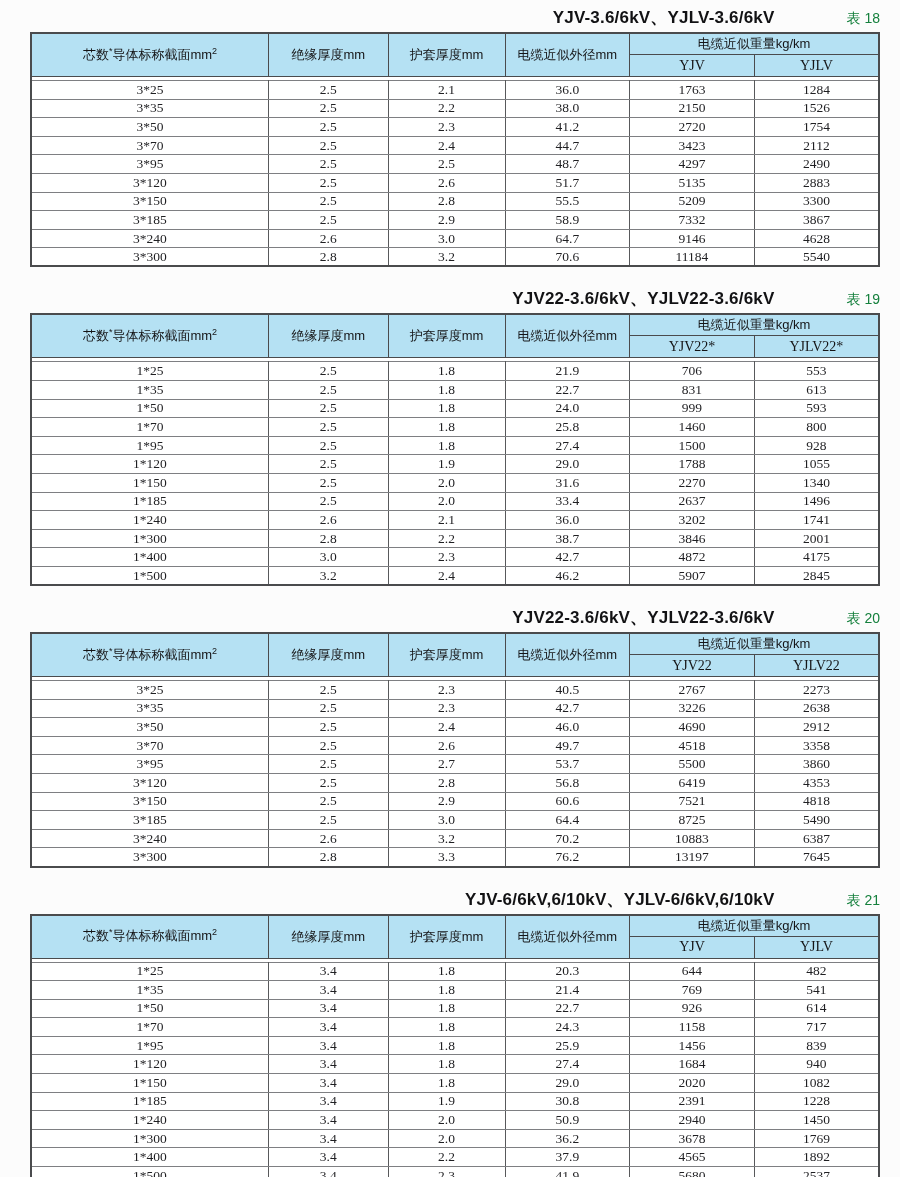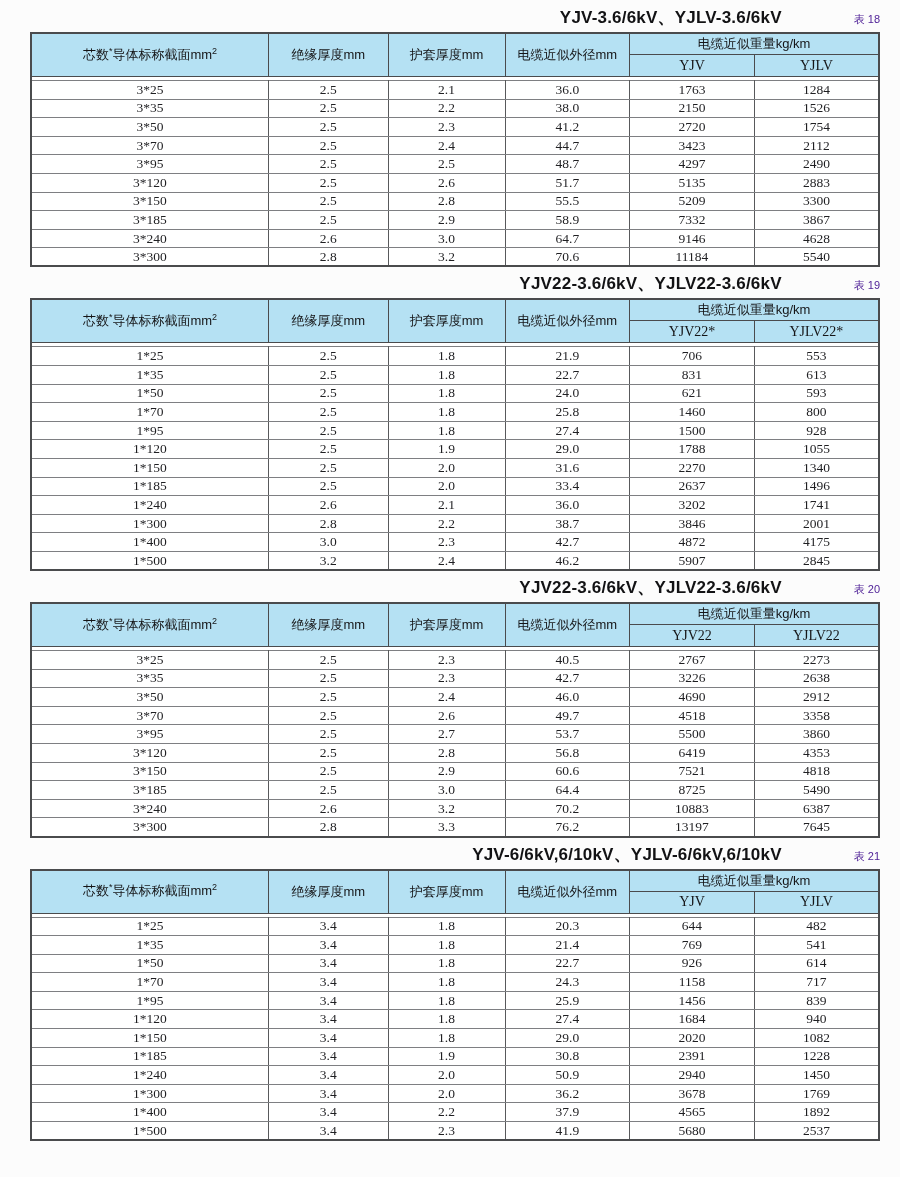--- a/index.html
+++ b/index.html
@@ -13,38 +13,38 @@
   *{margin:0;padding:0;box-sizing:border-box;}
   html,body{width:900px;}
   body{
     height:1177px;
     overflow:hidden;
     background:var(--page-bg);
     color:var(--text);
     font-family:"Liberation Sans",sans-serif;
     padding:4px 20px 6px 30px;
   }
-  .table-block{margin-bottom:5px;}
+  .table-block{margin-bottom:20px;}
   .title-bar{
     display:flex;
     align-items:baseline;
     margin:2px 0 5px 0;
     height:21px;
   }
   .title-bar .title{
     margin-left:auto;
     font-size:17px;
     font-weight:bold;
     color:#121214;
     letter-spacing:0.2px;
   }
   .title-bar .tableno{
     margin-left:72px;
-    font-size:11px;
-    color:#4c1d95;
+    font-size:14px;
+    color:#15803d;
     white-space:nowrap;
   }
   table{
     width:100%;
     border-collapse:collapse;
     table-layout:fixed;
     border:2px solid var(--border-dark);
   }
   th{
     background:var(--header-bg);
@@ -252,21 +252,21 @@
           <td>1.8</td>
           <td>22.7</td>
           <td>831</td>
           <td>613</td>
         </tr>
         <tr>
           <td>1*50</td>
           <td>2.5</td>
           <td>1.8</td>
           <td>24.0</td>
-          <td>621</td>
+          <td>999</td>
           <td>593</td>
         </tr>
         <tr>
           <td>1*70</td>
           <td>2.5</td>
           <td>1.8</td>
           <td>25.8</td>
           <td>1460</td>
           <td>800</td>
         </tr>

